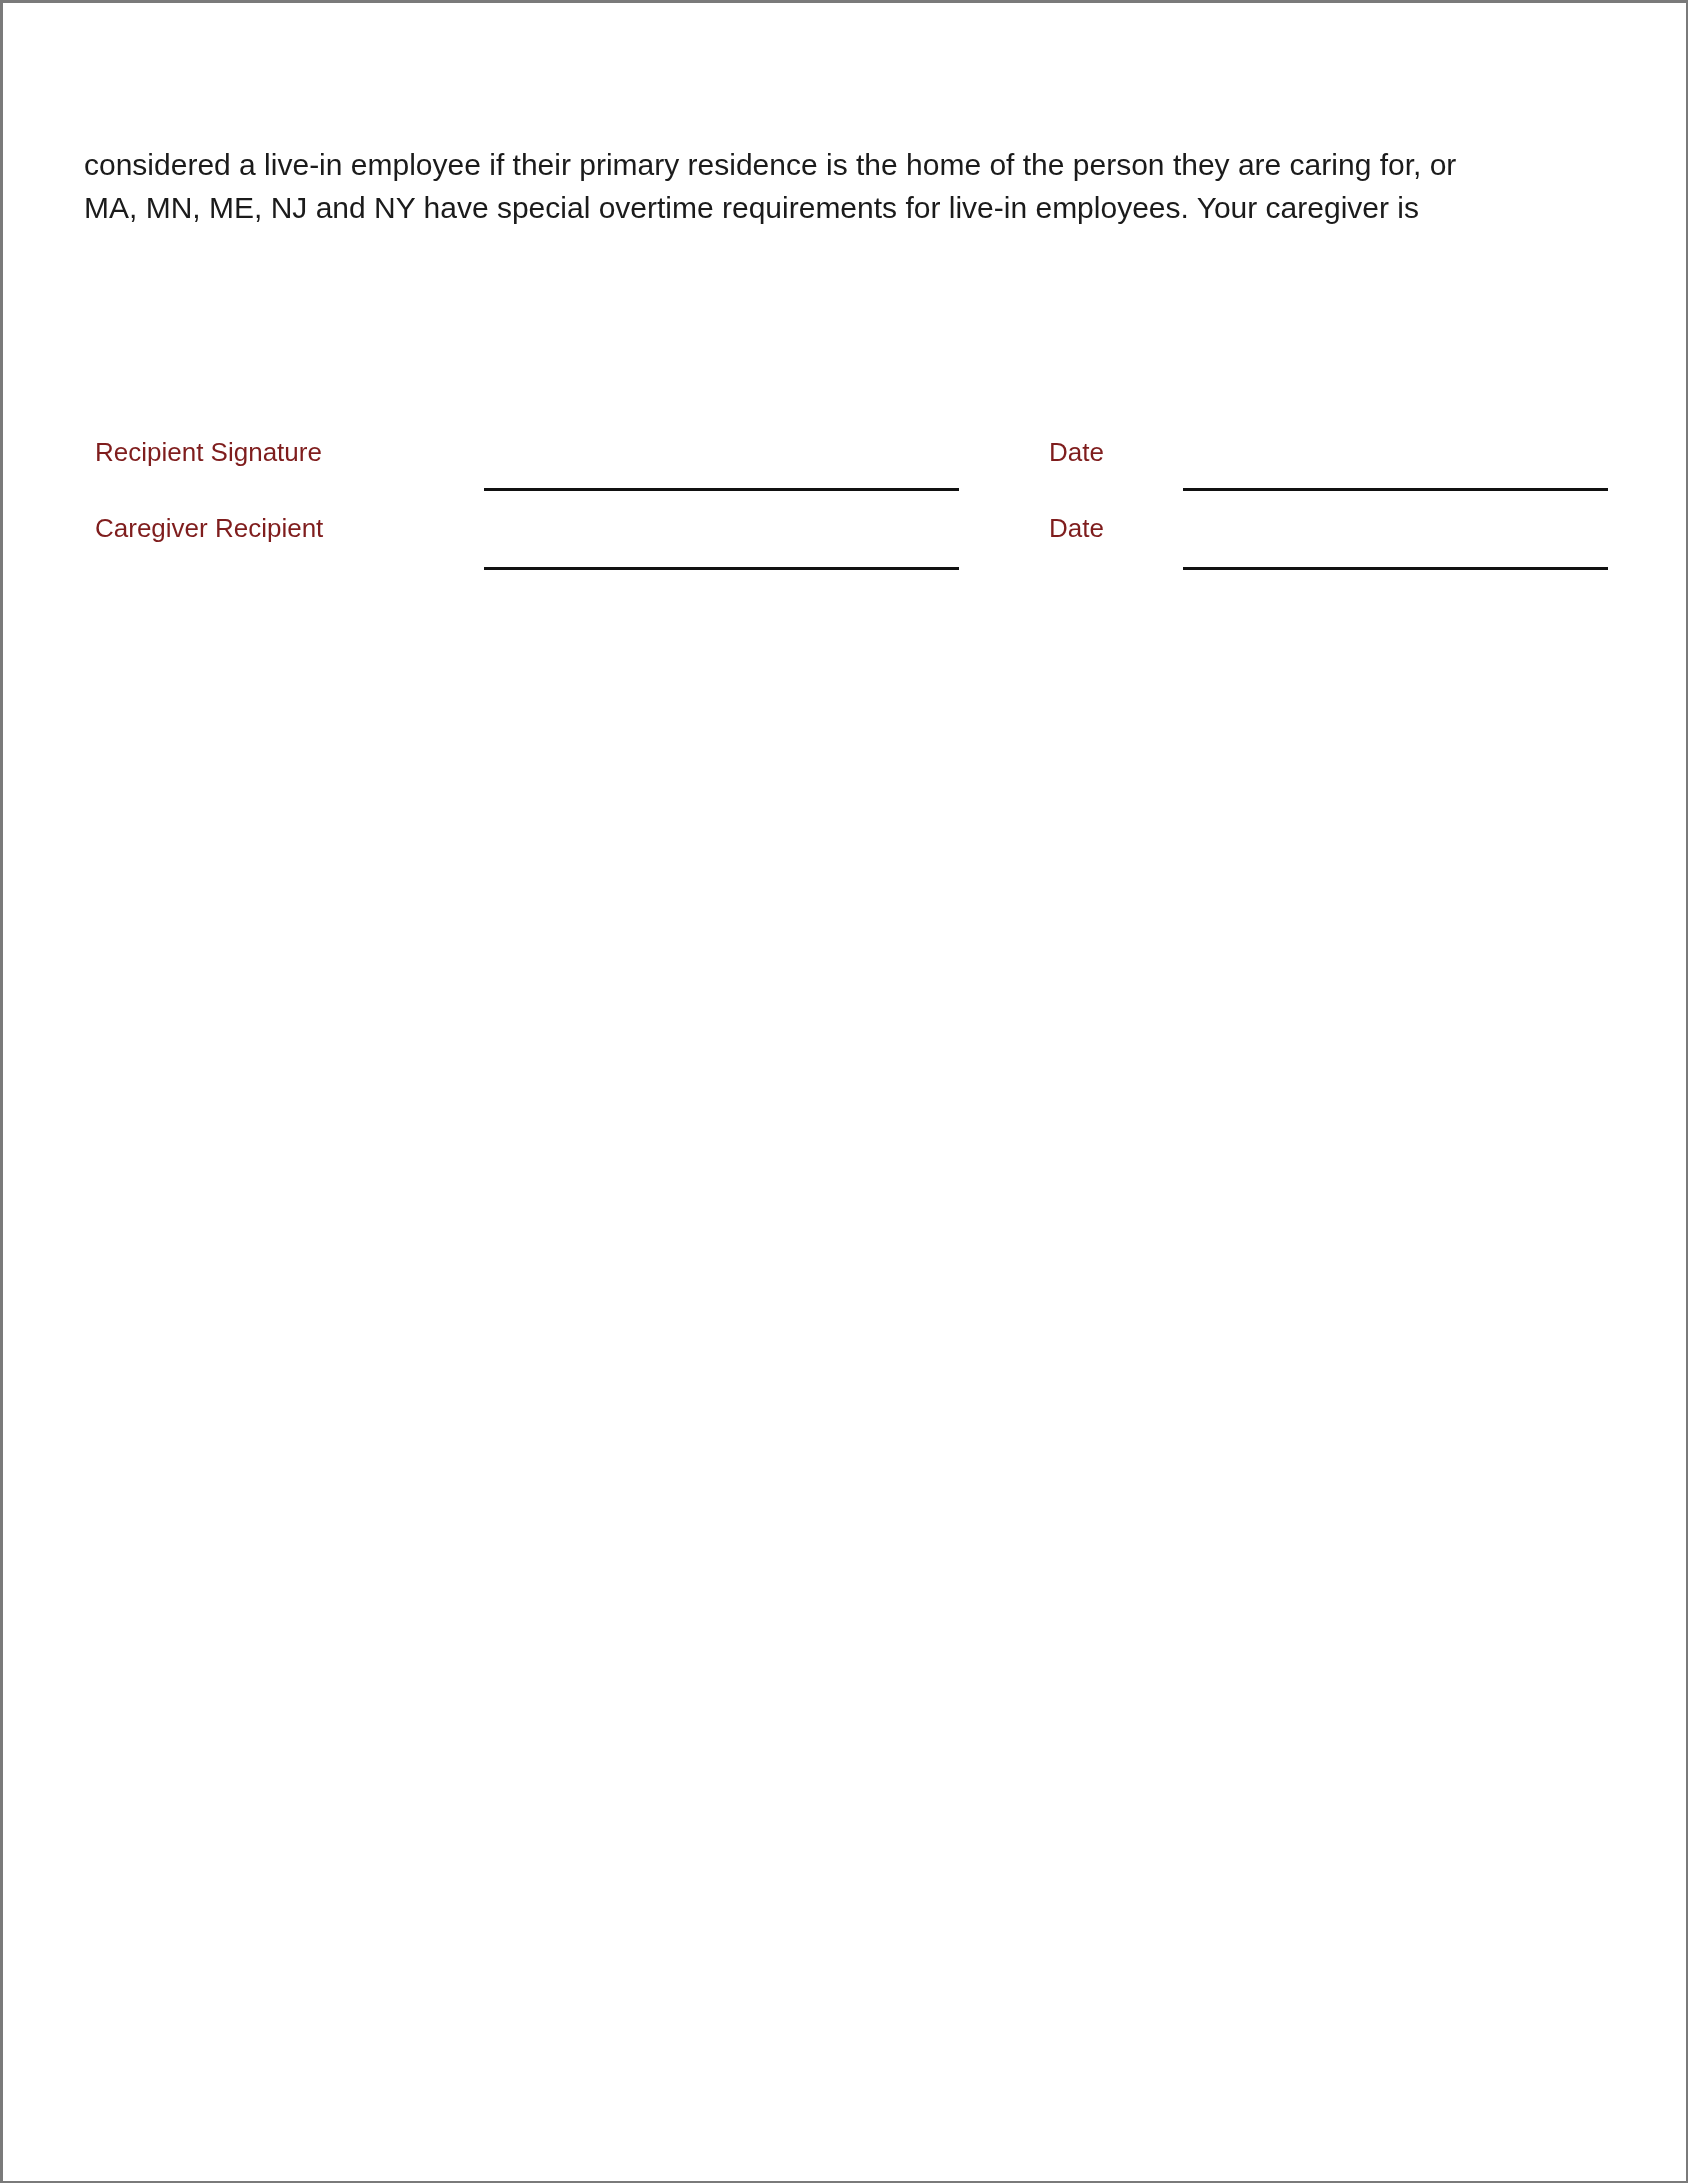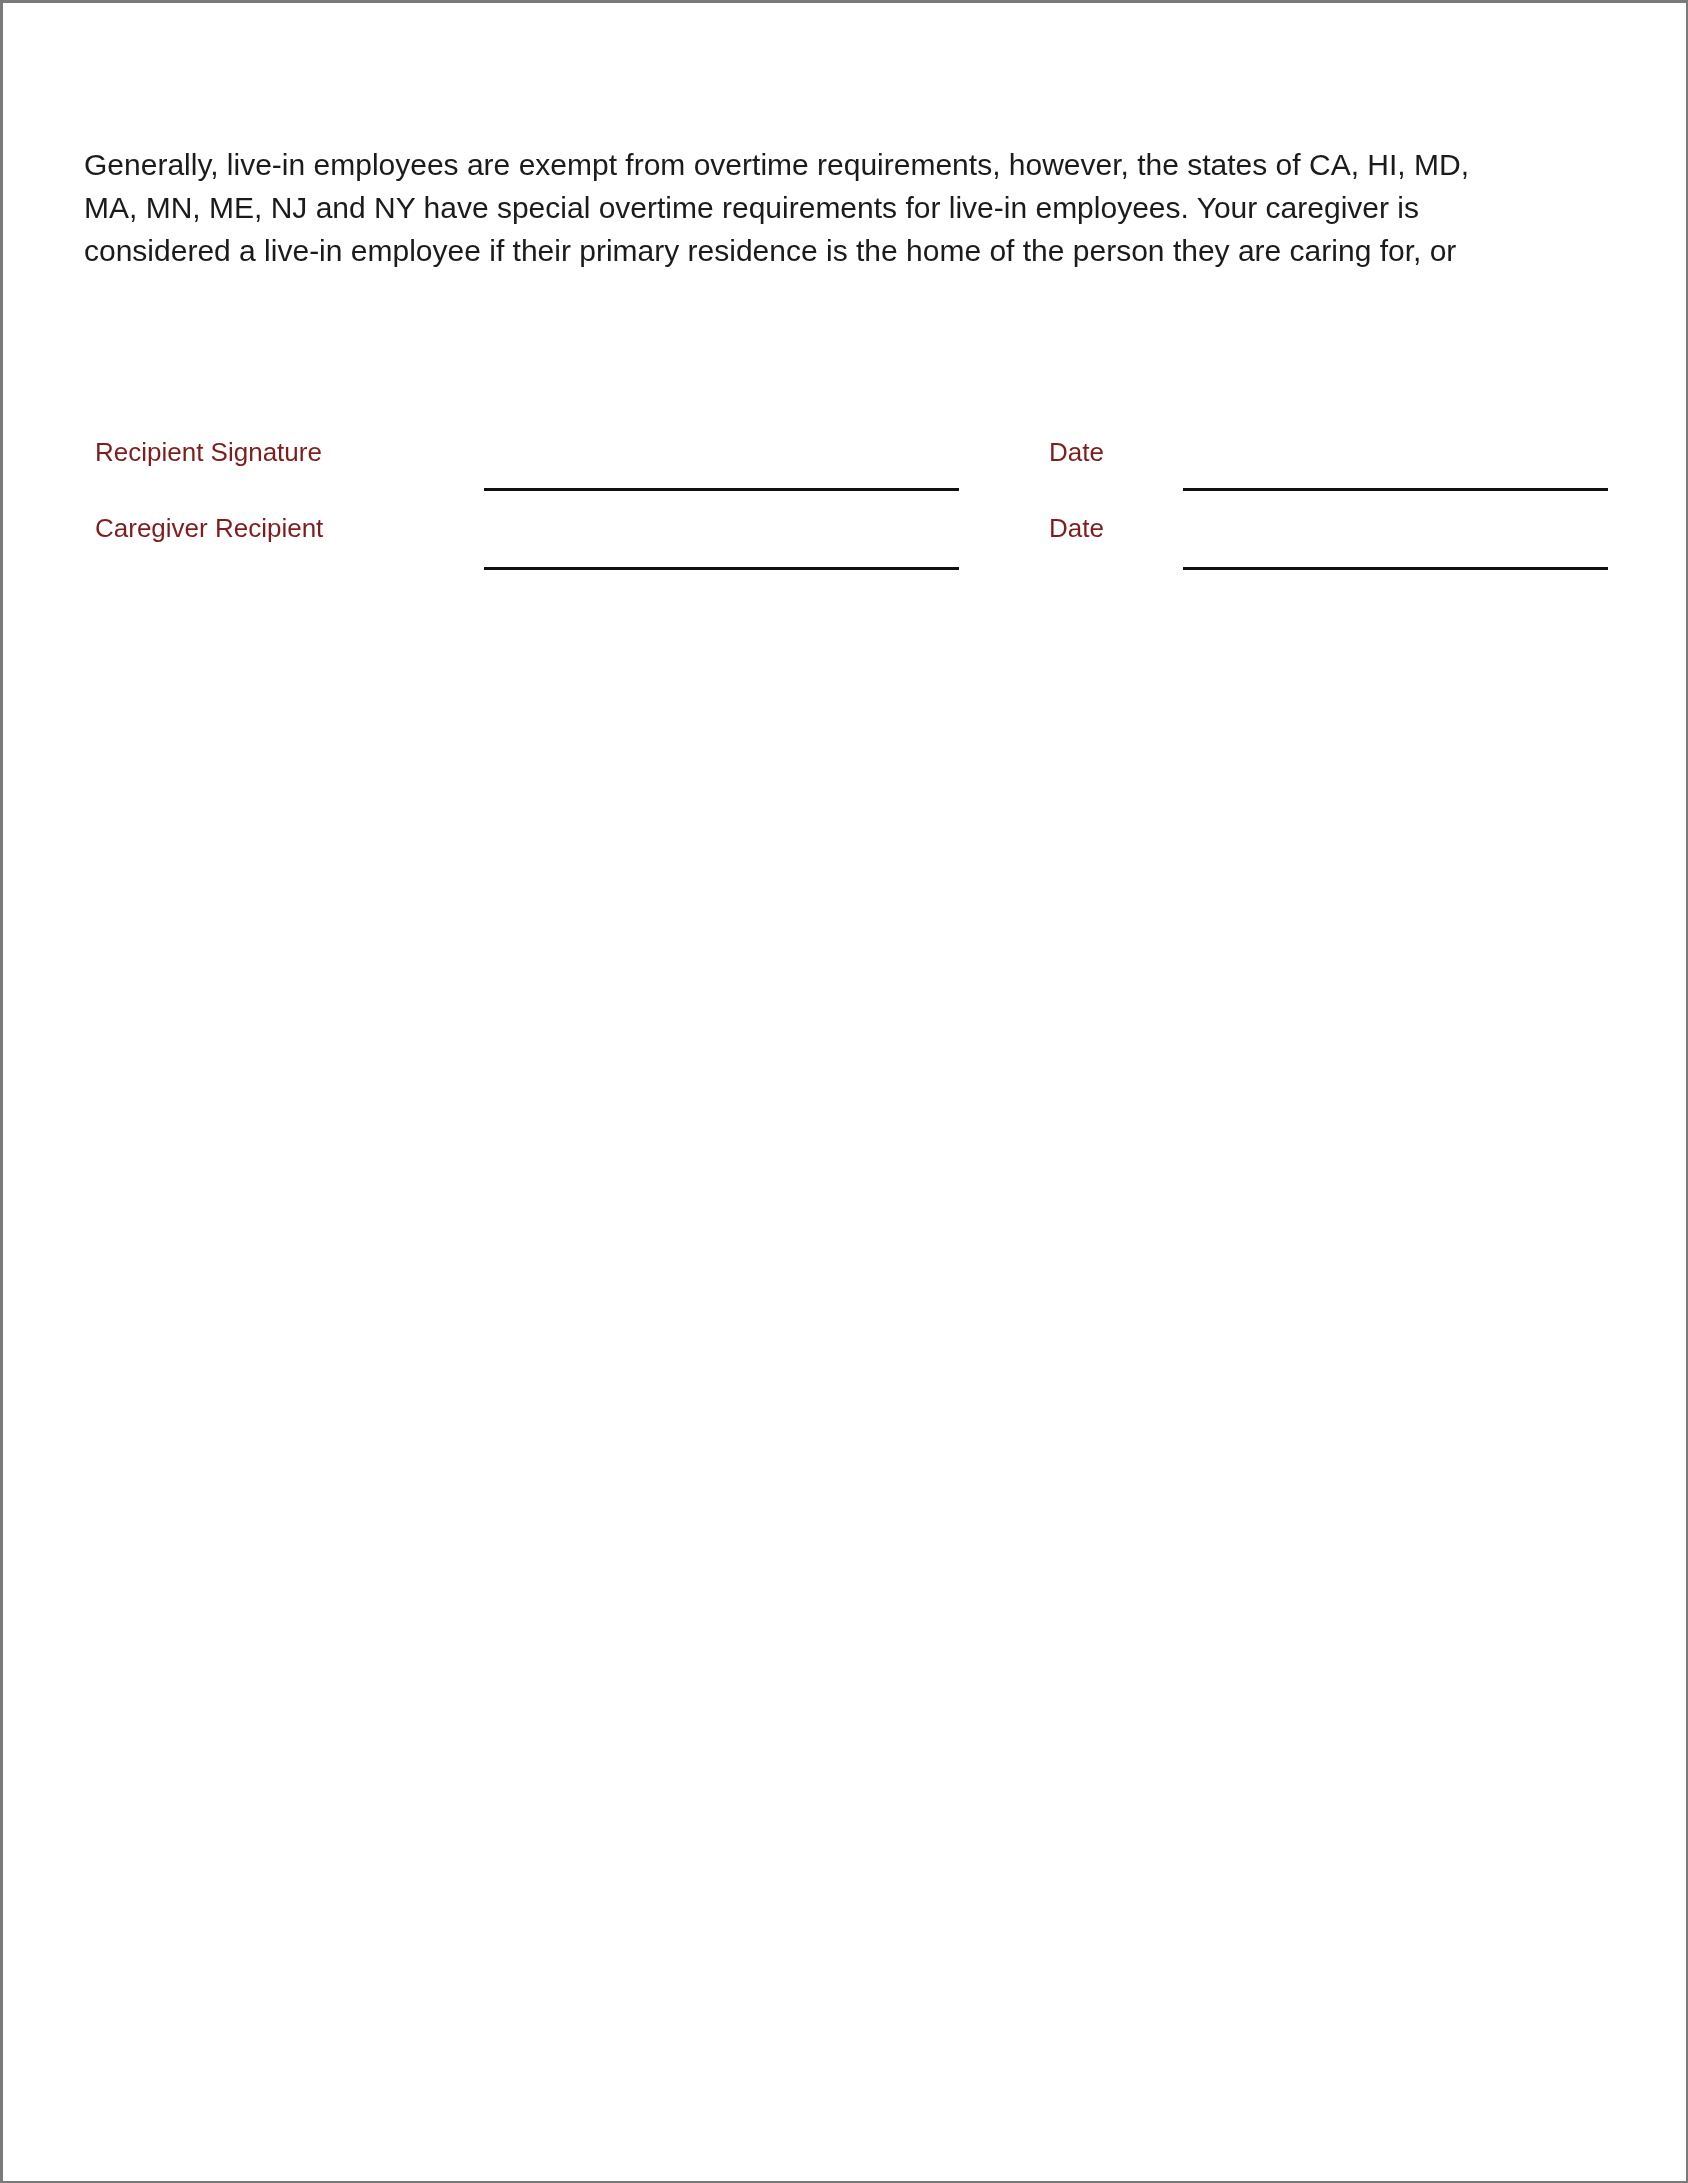--- a/index.html
+++ b/index.html
@@ -49,23 +49,22 @@
   .row2-date    { left: 1046px; top: 504px; }
   .row2-sigline { left: 481px;  top: 564px; width: 475px; }
   .row2-dateline{ left: 1180px; top: 564px; width: 425px; }
 </style>
 </head>
 <body>
 
 <div class="page">
 
   <div class="paragraph">
-    <div class="line">Generally, live-in employees are exempt from overtime requirements, however, the states of CA, HI, MD,</div>
+    <div class="line">considered a live-in employee if their primary residence is the home of the person they are caring for, or</div>
     <div class="line">MA, MN, ME, NJ and NY have special overtime requirements for live-in employees. Your caregiver is</div>
-    <div class="line">considered a live-in employee if their primary residence is the home of the person they are caring for, or</div>
   </div>
 
   <div class="sig-label row1-label">Recipient Signature</div>
   <div class="sig-label row1-date">Date</div>
   <div class="sig-line row1-sigline"></div>
   <div class="sig-line row1-dateline"></div>
 
   <div class="sig-label row2-label">Caregiver Recipient</div>
   <div class="sig-label row2-date">Date</div>
   <div class="sig-line row2-sigline"></div>

